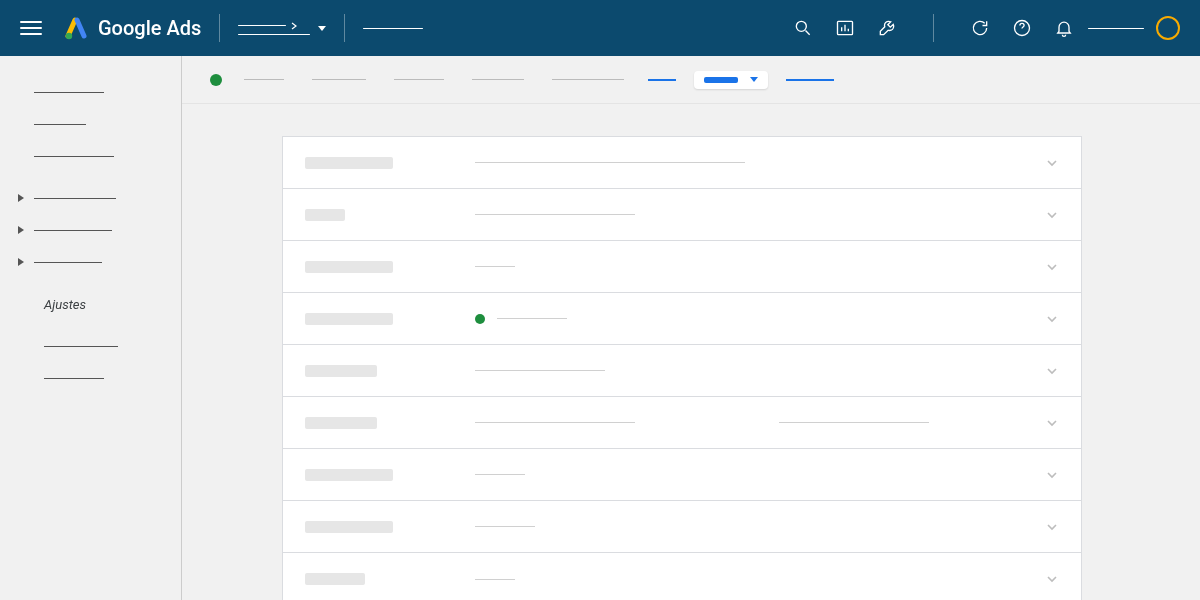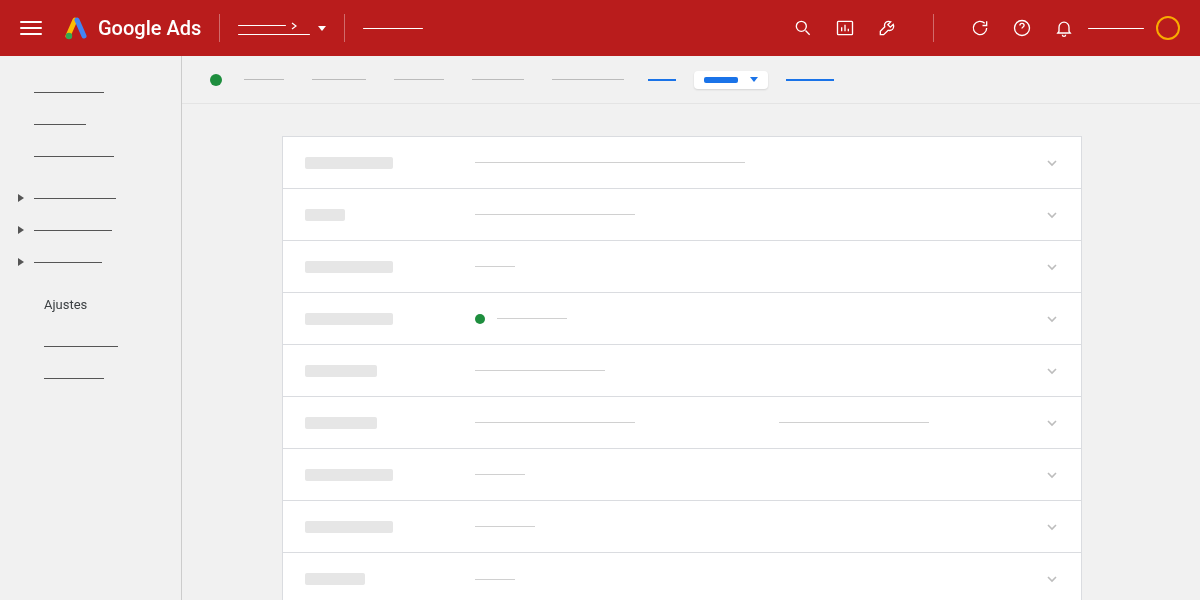--- a/index.html
+++ b/index.html
@@ -1,19 +1,19 @@
 <!DOCTYPE html>
 <html><head>
 <meta charset="utf-8">
 <style>
   * { box-sizing: border-box; margin: 0; padding: 0; }
   body { font-family: Roboto, Arial, sans-serif; background: #f1f1f1; width: 1200px; height: 600px; overflow: hidden; }
 
   
-  .header { height: 56px; background: #b91c1c; display: flex; align-items: center; padding: 0 20px; color: #fff; }
+  .header { height: 56px; background: #0c4a6e; display: flex; align-items: center; padding: 0 20px; color: #fff; }
   .hamburger { display: flex; flex-direction: column; justify-content: center; gap: 4px; width: 22px; height: 22px; cursor: pointer; }
   .hamburger span { display: block; height: 2px; background: #fff; border-radius: 1px; width: 100%; }
   .logo { display: flex; align-items: center; margin-left: 22px; gap: 10px; }
   .logo-mark { width: 24px; height: 24px; position: relative; }
   .brand-text { font-size: 20px; font-weight: 500; white-space: nowrap; }
   .vdiv { width: 1px; height: 28px; background: rgba(255,255,255,0.35); margin: 0 18px; }
   .vdiv.small { margin: 0 14px; }
 
   .hdr-selector { display: flex; align-items: center; gap: 8px; cursor: pointer; }
   .ghost-line { height: 1px; background: #fff; border-radius: 1px; }
@@ -28,21 +28,21 @@
 
   
   .layout { display: flex; height: calc(600px - 56px); }
   .sidebar { width: 182px; background: #f1f1f1; border-right: 1px solid #ccc; padding: 20px 0 0 18px; }
   .sb-item { display: flex; align-items: center; height: 32px; gap: 10px; cursor: pointer; }
   .sb-caret { width: 0; height: 0; border-top: 4px solid transparent; border-bottom: 4px solid transparent; border-left: 6px solid #555; }
   .sb-caret.hidden { visibility: hidden; }
   .sb-line { height: 1px; background: #555; flex: 0 0 80px; }
   .sb-text { font-size: 13px; color: #3c4043; }
   .sb-group { margin-top: 10px; }
-  .sb-indent { padding-left: 26px; }
+  .sb-indent { padding-left: 26px; font-style: italic; }
 
   
   .content { flex: 1; display: flex; flex-direction: column; }
   .tabbar { height: 48px; background: #f1f1f1; display: flex; align-items: center; padding: 0 28px; gap: 18px; border-bottom: 1px solid #e4e4e4; }
   .status-dot { width: 12px; height: 12px; border-radius: 50%; background: #1e8e3e; }
   .status-dot.small { width: 10px; height: 10px; }
   .tab-line { height: 1px; background: #bbb; }
   .tab-pill { position: relative; display: flex; align-items: center; gap: 8px; background: #fff; border-radius: 4px; padding: 6px 10px; font-size: 13px; box-shadow: 0 1px 2px rgba(0,0,0,0.12); cursor: pointer; }
   .tab-blue { height: 6px; border-radius: 2px; background: #1a73e8; }
   .tab-caret { width: 0; height: 0; border-left: 4px solid transparent; border-right: 4px solid transparent; border-top: 5px solid #1a73e8; margin-left: 4px; }

